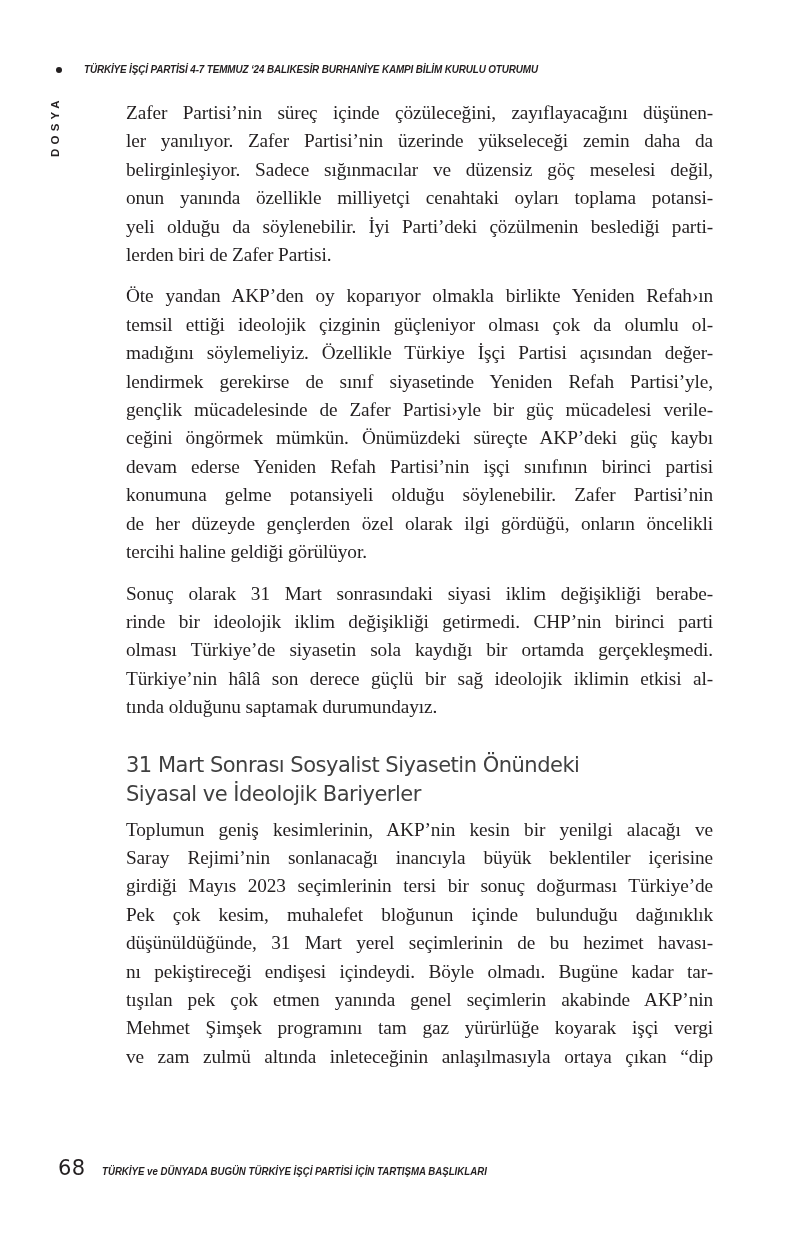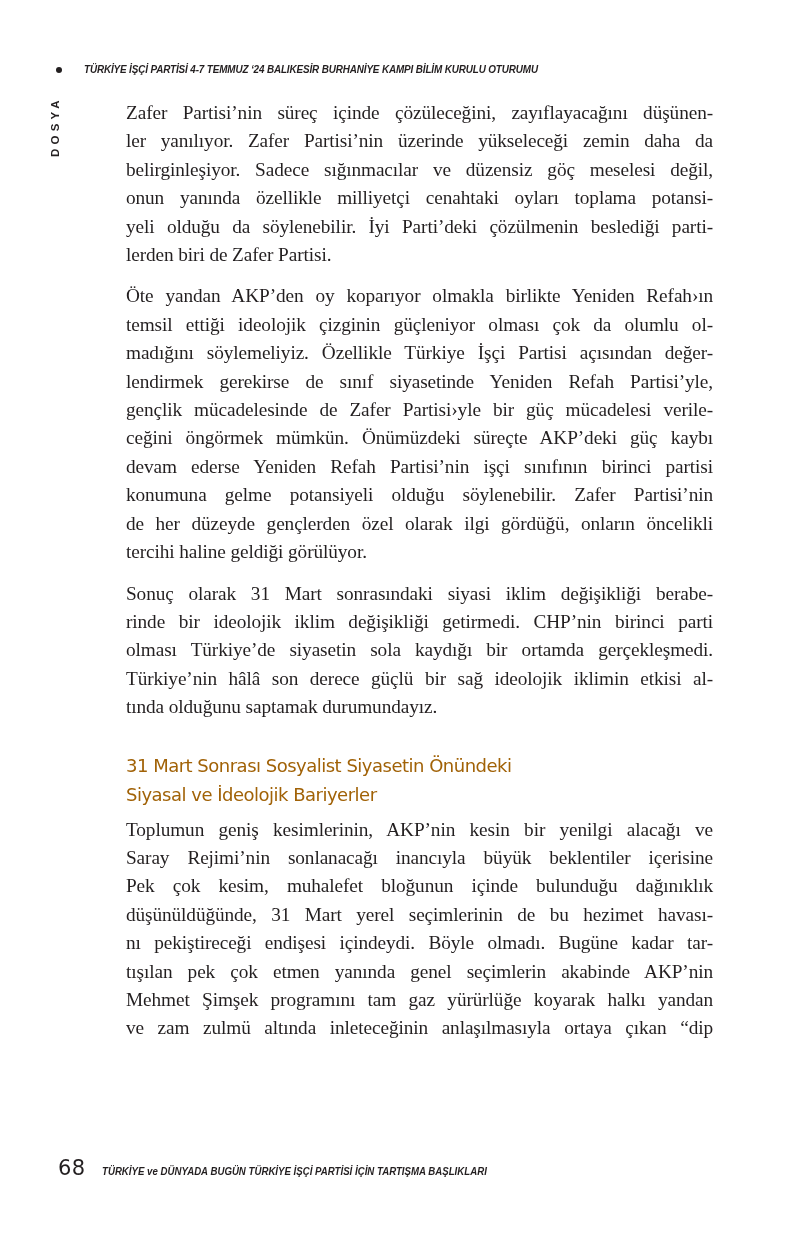--- a/index.html
+++ b/index.html
@@ -71,26 +71,26 @@
     display: block;
     text-align: justify;
     text-align-last: justify;
     white-space: nowrap;
   }
   .para .ln.last {
     text-align-last: left;
   }
   .section-heading {
     font-family: "DejaVu Sans", sans-serif;
-    font-size: 18px;
+    font-size: 21px;
     line-height: 29px;
     font-weight: normal;
     margin: 29px 0 7px 0;
     letter-spacing: -0.5px;
-    color: #a16207;
+    color: #404040;
   }
   .section-heading .ln { display: block; white-space: nowrap; }
   .footer {
     position: absolute;
     left: 58px;
     top: 1156px;
     display: flex;
     align-items: baseline;
     white-space: nowrap;
   }
@@ -157,25 +157,26 @@
   </p>
 
   <h2 class="section-heading">
     <span class="ln">31 Mart Sonrası Sosyalist Siyasetin Önündeki</span>
     <span class="ln">Siyasal ve İdeolojik Bariyerler</span>
   </h2>
 
   <p class="para">
     <span class="ln">Toplumun geniş kesimlerinin, AKP’nin kesin bir yenilgi alacağı ve</span>
     <span class="ln">Saray Rejimi’nin sonlanacağı inancıyla büyük beklentiler içerisine</span>
+    <span class="ln">girdiği Mayıs 2023 seçimlerinin tersi bir sonuç doğurması Türkiye’de</span>
     <span class="ln">Pek çok kesim, muhalefet bloğunun içinde bulunduğu dağınıklık</span>
     <span class="ln">düşünüldüğünde, 31 Mart yerel seçimlerinin de bu hezimet havası-</span>
     <span class="ln">nı pekiştireceği endişesi içindeydi. Böyle olmadı. Bugüne kadar tar-</span>
     <span class="ln">tışılan pek çok etmen yanında genel seçimlerin akabinde AKP’nin</span>
-    <span class="ln">Mehmet Şimşek programını tam gaz yürürlüğe koyarak halkı yandan</span>
+    <span class="ln">Mehmet Şimşek programını tam gaz yürürlüğe koyarak işçi vergi</span>
     <span class="ln">ve zam zulmü altında inleteceğinin anlaşılmasıyla ortaya çıkan “dip</span>
   </p>
 
 </div>
 
 <div class="footer">
   <span class="page-number">68</span>
   <span class="footer-text"><span>TÜRKİYE </span><span class="ve">ve</span><span> DÜNYADA BUGÜN TÜRKİYE İŞÇİ PARTİSİ İÇİN TARTIŞMA BAŞLIKLARI</span></span>
 </div>
 

